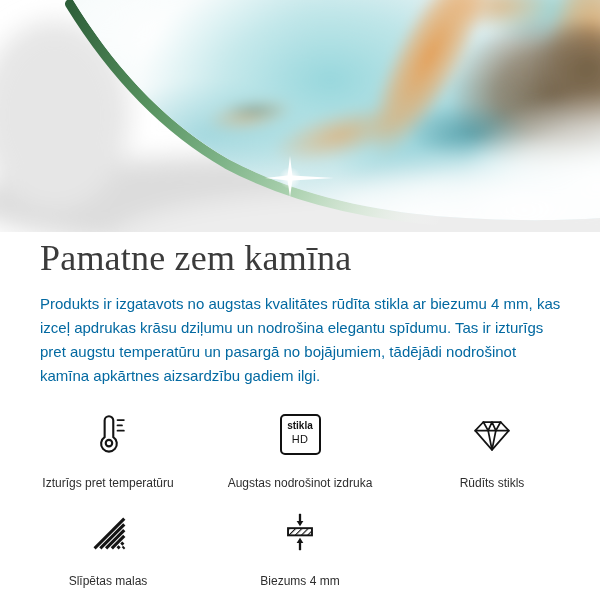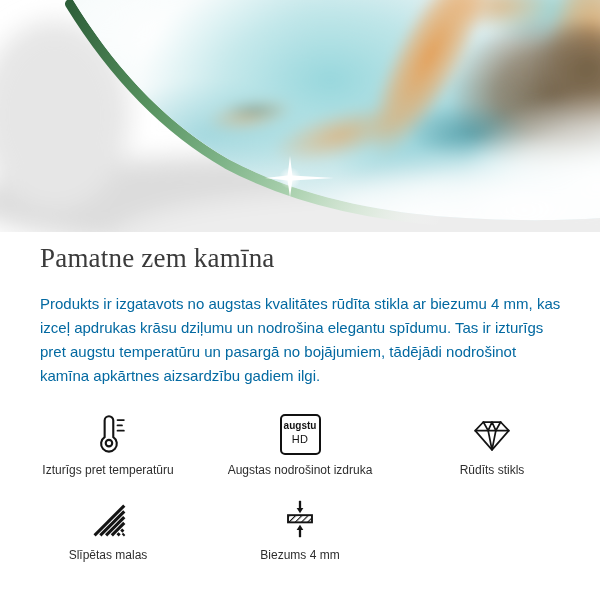--- a/index.html
+++ b/index.html
@@ -8,35 +8,35 @@
     font-family:"Liberation Sans",sans-serif;
     -webkit-font-smoothing:antialiased;
   }
   .hero{position:relative;width:600px;height:232px;background:#ffffff;}
   .hero svg{display:block;}
   .content{padding:0 40px;}
   .title{
     margin:10px 0 0;
     font-family:"Liberation Serif",serif;
     font-weight:400;
-    font-size:27px;line-height:33px;
+    font-size:36px;line-height:33px;
     color:#3b3b3b;letter-spacing:.2px;
   }
   .title span{display:block;}
   .desc{
     margin:17px 0 0;width:528px;
     font-size:15px;line-height:24px;color:#0369a1;
   }
   .features{
     margin-top:24px;padding:0 12px;
     display:grid;grid-template-columns:1fr 1fr 1fr;row-gap:20px;
   }
   .feature{display:flex;flex-direction:column;align-items:center;}
   .ficon{height:44px;display:flex;align-items:center;justify-content:center;}
-  .flabel{margin-top:7px;font-size:12px;color:#2e2e2e;white-space:nowrap;}
+  .flabel{margin-top:20px;font-size:12px;color:#2e2e2e;white-space:nowrap;}
   .uhd{
     width:37px;height:37px;border:2.5px solid #111;border-radius:5px;
     display:flex;flex-direction:column;align-items:center;justify-content:center;
     color:#111;background:#fff;
   }
   .uhd .t1{font-size:10px;font-weight:700;line-height:10px;}
   .uhd .t2{font-size:11px;font-weight:400;line-height:16px;letter-spacing:.3px;}
 </style>
 </head>
 <body>
@@ -163,21 +163,21 @@
         <line x1="34" y1="15" x2="38.5" y2="15" stroke-width="2"></line>
         <line x1="34" y1="20.5" x2="40.5" y2="20.5" stroke-width="2"></line>
       </svg>
     </div>
     <div class="flabel">Izturīgs pret temperatūru</div>
   </div>
 
   <div class="feature">
     <div class="ficon">
       <div class="uhd">
-        <span class="t1">augstu</span>
+        <span class="t1">stikla</span>
         <span class="t2">HD</span>
       </div>
     </div>
     <div class="flabel">Augstas nodrošinot izdruka</div>
   </div>
 
 
   <div class="feature">
     <div class="ficon">
       <svg width="46" height="46" viewBox="0 0 48 48" fill="none" stroke="#141414" stroke-width="1.8" stroke-linecap="round" stroke-linejoin="round">

